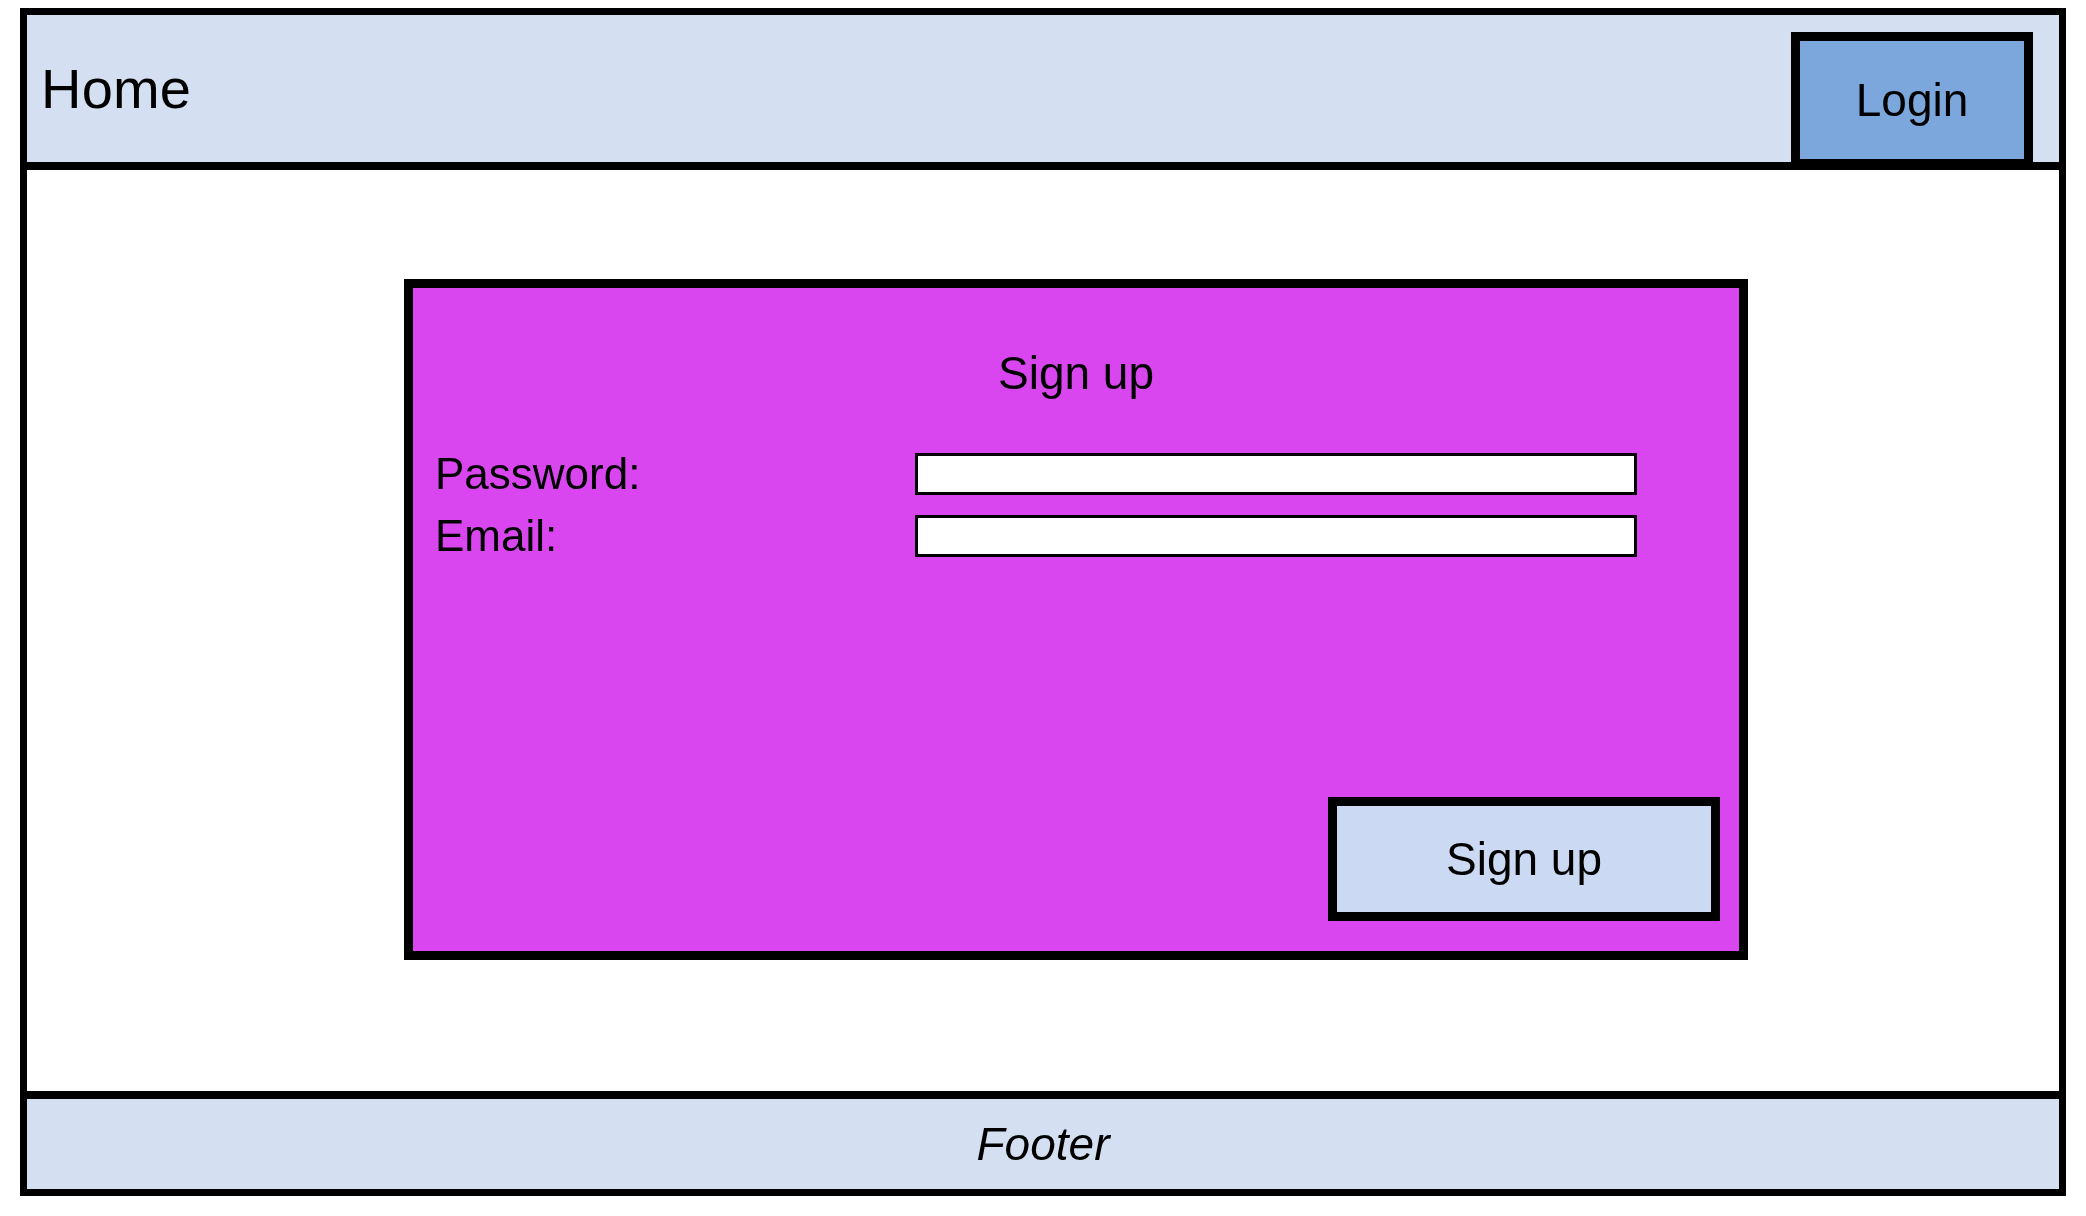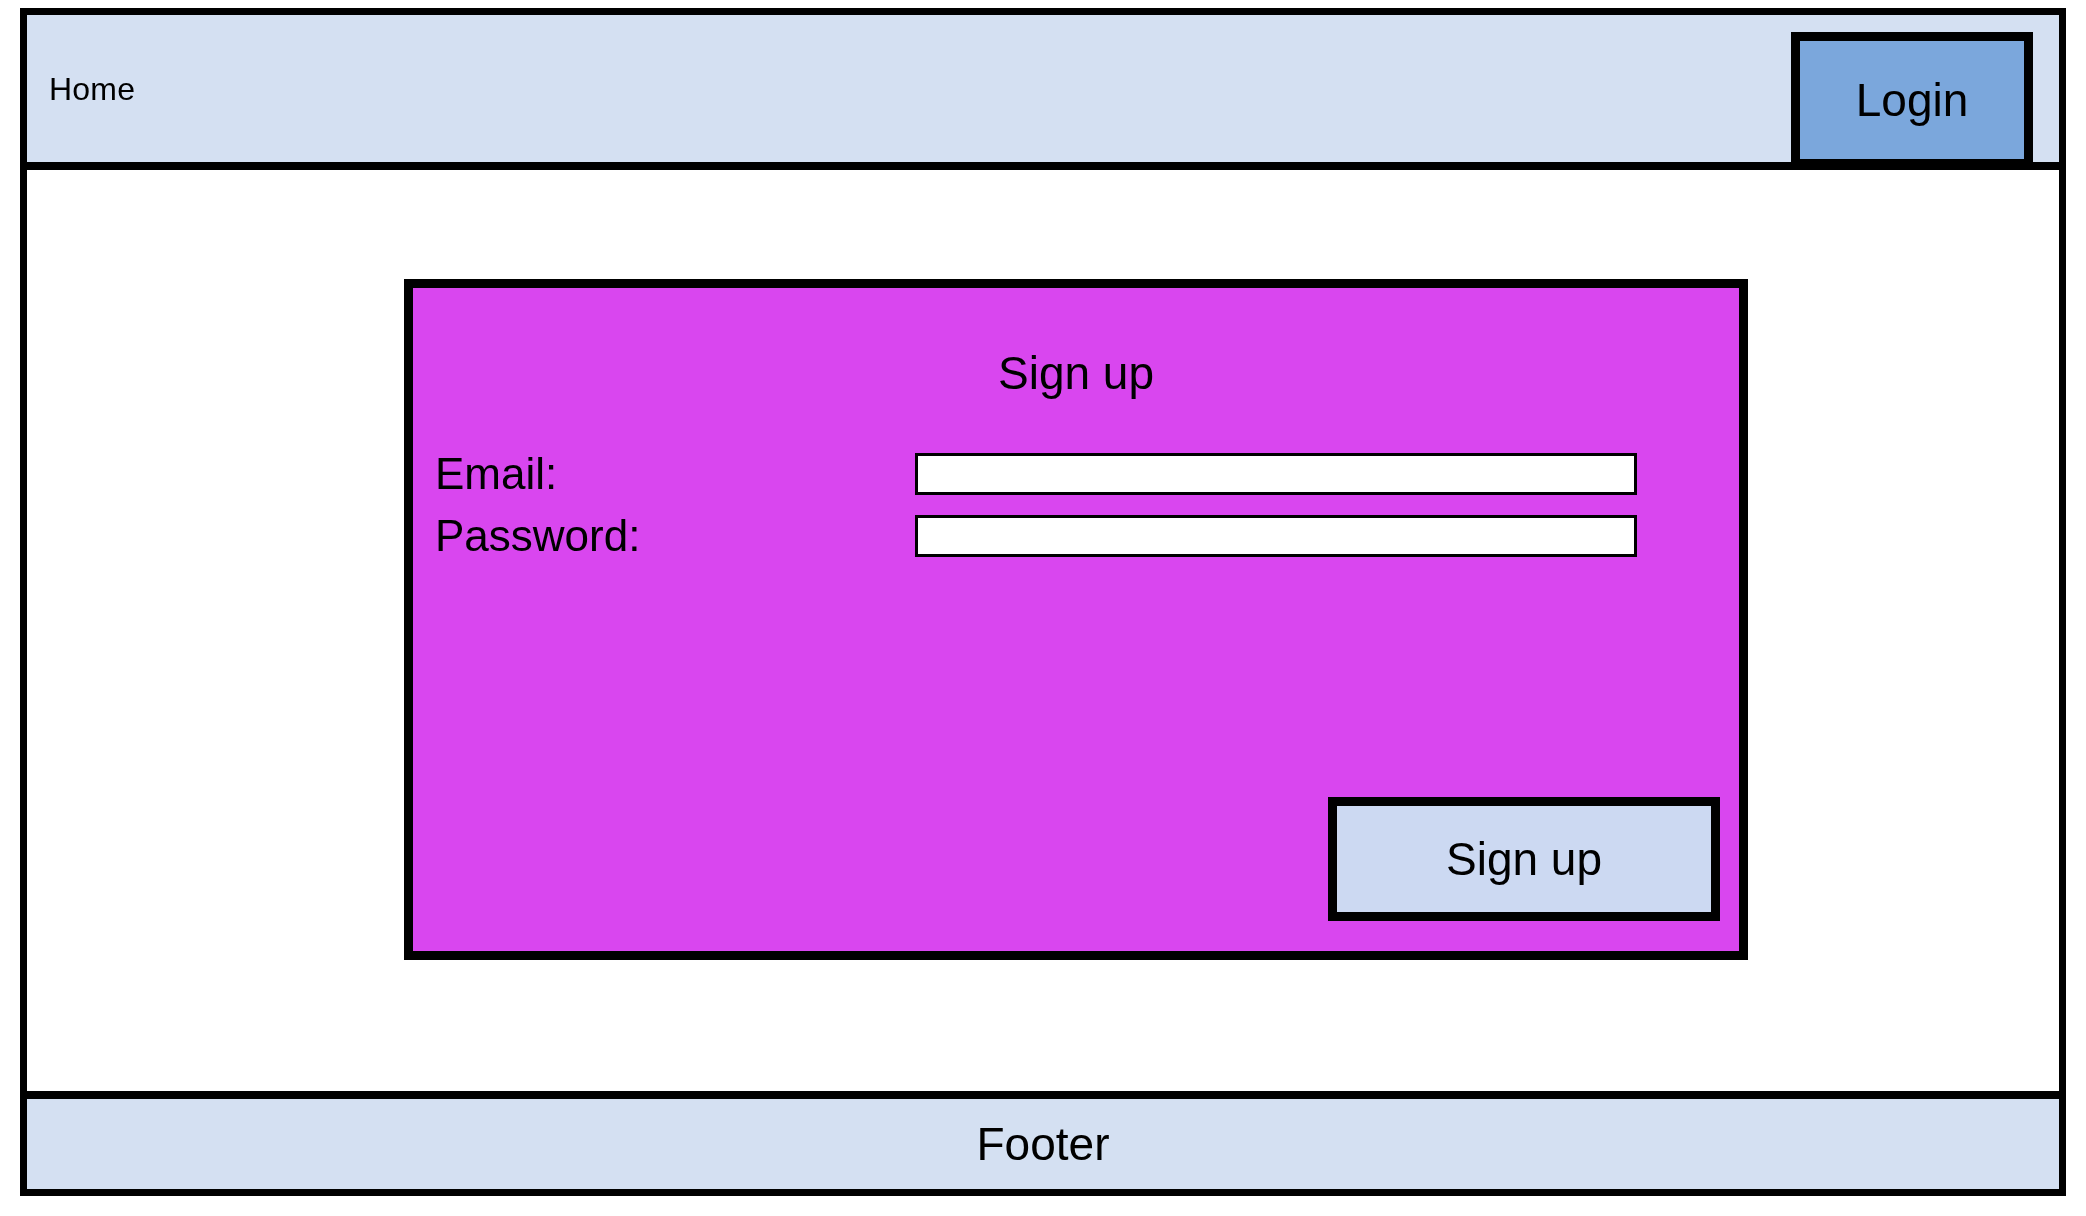--- a/index.html
+++ b/index.html
@@ -36,24 +36,24 @@
     flex: 0 0 auto;
     height: 155px;
     background: #d4e0f2;
     border-bottom: 8px solid #000000;
     box-sizing: border-box;
     display: flex;
     align-items: center;
   }
   .nav-home {
     position: absolute;
-    left: 22px;
+    left: 14px;
     top: 50%;
     transform: translateY(-50%);
-    font-size: 32px;
+    font-size: 56px;
     line-height: 1;
     letter-spacing: 0.2px;
     white-space: nowrap;
   }
   .login-button {
     position: absolute;
     right: 26px;
     top: 17px;
     width: 242px;
     height: 136px;
@@ -160,20 +160,21 @@
   
   .footer {
     flex: 0 0 auto;
     height: 90px;
     background: #d4e0f2;
     display: flex;
     align-items: center;
     justify-content: center;
     font-size: 46px;
     line-height: 1;
+    font-style: italic;
   }
 </style>
 </head>
 <body>
 
 <div class="window-frame">
 
   <div class="navbar">
     <div class="nav-home">Home</div>
     <div class="login-button">Login</div>
@@ -182,29 +183,29 @@
   <div class="main-content">
 
     <div class="signup-card">
 
       <div class="card-title">Sign up</div>
 
       <div class="form-rows">
 
 
         <div class="form-row">
+          <div class="field-label">Password:</div>
+          <input class="field-input" type="text" value="" placeholder="" style="">
+        </div>
+
+        <div class="form-row">
           <div class="field-label">Email:</div>
           <input class="field-input" type="text" value="" placeholder="" style="">
         </div>
 
-        <div class="form-row">
-          <div class="field-label">Password:</div>
-          <input class="field-input" type="text" value="" placeholder="" style="">
-        </div>
-
 
       </div>
 
       <div class="signup-submit">Sign up</div>
 
     </div>
 
   </div>
 
   <div class="footer">

